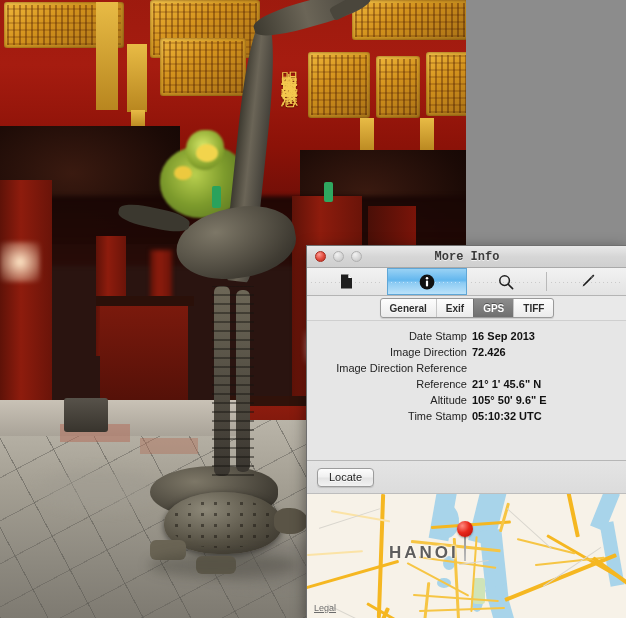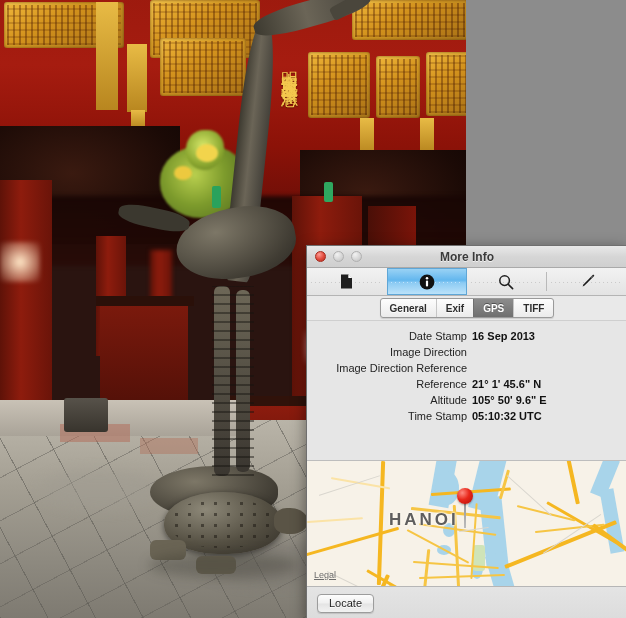--- a/index.html
+++ b/index.html
@@ -135,20 +135,21 @@
 
   
   #titlebar {
     height: 21px;
     flex: 0 0 21px;
     background: linear-gradient(180deg, #e9e9e9 0%, #d6d6d6 50%, #cfcfcf 100%);
     border-bottom: 1px solid #a9a9a9;
     display: flex;
     align-items: center;
     position: relative;
+    font-family: Liberation Mono, monospace;
   }
   .traffic {
     display: flex;
     gap: 7px;
     margin-left: 8px;
   }
   .tl-btn {
     width: 11px; height: 11px;
     border-radius: 50%;
     box-sizing: border-box;
@@ -529,36 +530,41 @@
     </div>
   </div>
 
   <div id="metadata">
     <div class="meta-row">
       <div class="meta-label">Date Stamp</div>
       <div class="meta-value">16 Sep 2013</div>
     </div>
     <div class="meta-row">
       <div class="meta-label">Image Direction</div>
+      <div class="meta-value">72.426</div>
     </div>
     <div class="meta-row">
       <div class="meta-label">Image Direction Reference</div>
     </div>
     <div class="meta-row">
       <div class="meta-label">Reference</div>
       <div class="meta-value">21° 1' 45.6" N</div>
     </div>
     <div class="meta-row">
       <div class="meta-label">Altitude</div>
       <div class="meta-value">105° 50' 9.6" E</div>
     </div>
     <div class="meta-row">
       <div class="meta-label">Time Stamp</div>
       <div class="meta-value">05:10:32 UTC</div>
     </div>
+  </div>
+
+  <div id="footer">
+    <div id="locate-button">Locate</div>
   </div>
 
   <div id="map">
     <div class="mapfill"></div>
 
     <div class="water" style="left:168px;top:-10px;width:26px;height:60px;transform:rotate(14deg);"></div>
     <div class="water" style="left:176px;top:36px;width:22px;height:70px;transform:rotate(-6deg);"></div>
     <div class="water" style="left:186px;top:92px;width:20px;height:60px;transform:rotate(-16deg);"></div>
     <div class="water" style="left:126px;top:-6px;width:20px;height:52px;transform:rotate(10deg);"></div>
     <div class="water" style="left:290px;top:-4px;width:16px;height:40px;transform:rotate(22deg);"></div>
@@ -600,17 +606,13 @@
 
     <div id="city-label">HANOI</div>
 
     <div id="pin">
       <div class="needle"></div>
       <div class="head"></div>
     </div>
 
     <div id="legal-link">Legal</div>
   </div>
-
-  <div id="footer">
-    <div id="locate-button">Locate</div>
-  </div>
 </div>
 
 </body></html>

